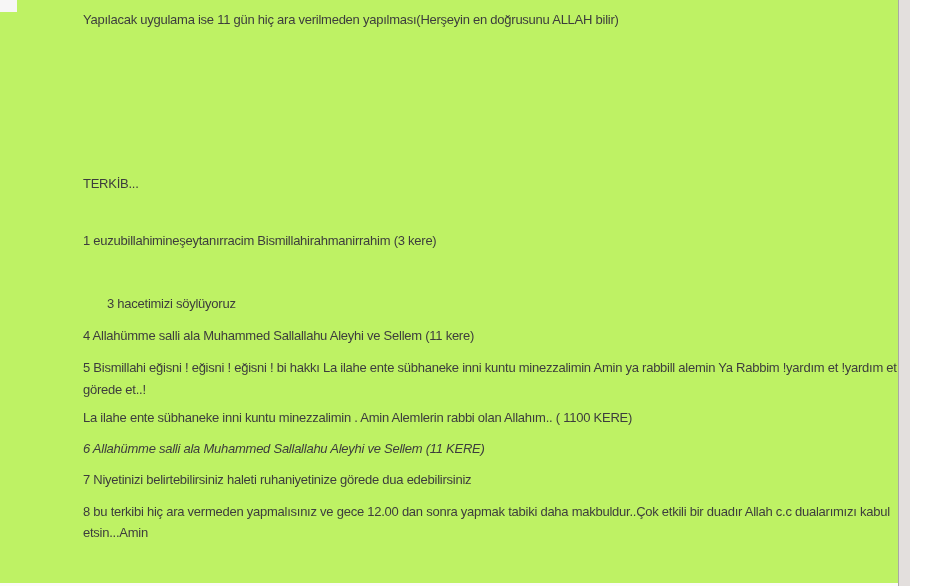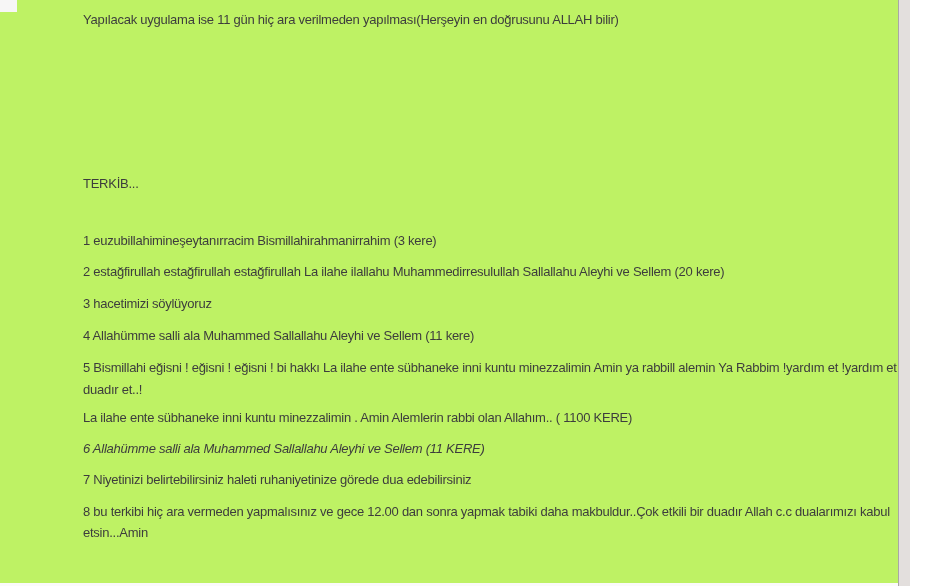--- a/index.html
+++ b/index.html
@@ -56,46 +56,45 @@
     bottom: 0;
     width: 916px;
     height: 3px;
     background: #fbfafa;
   }
   
   .l0  { top: 11px;  }
   .l1  { top: 169px; margin-top: 6px; }
   .l2  { top: 232px; text-align: right; }
   .l3  { top: 263px; }
-  .l4  { top: 295px; }
+  .l4  { top: 295px; margin-left: 24px; }
   .l5  { top: 327px; }
   .l6  { top: 359px; }
   .l7  { top: 381px; }
   .l8  { top: 409px; }
   .l9  { top: 440px; font-style: italic; }
   .l10 { top: 471px; }
   .l11 { top: 503px; }
   .l12 { top: 524px; }
 </style>
 </head>
 <body>
 
 <div class="page">
 
   <div class="corner-artifact"></div>
 
   <div class="content">
     <div class="line l0">Yapılacak uygulama ise 11 gün hiç ara verilmeden yapılması(Herşeyin en doğrusunu ALLAH bilir)</div>
     <div class="line l1">TERKİB...</div>
     <div class="line l2">1 euzubillahimineşeytanırracim Bismillahirahmanirrahim (3 kere)</div>
-    <div class="line l3">2 estağfirullah estağfirullah estağfirullah La ilahe ilallahu Muhammedirresulullah Sallallahu Aleyhi ve Sellem (20 kere)</div>
     <div class="line l4">3 hacetimizi söylüyoruz</div>
     <div class="line l5">4 Allahümme salli ala Muhammed Sallallahu Aleyhi ve Sellem (11 kere)</div>
     <div class="line l6">5 Bismillahi eğisni ! eğisni ! eğisni ! bi hakkı La ilahe ente sübhaneke inni kuntu minezzalimin Amin ya rabbill alemin Ya Rabbim !yardım et !yardım et</div>
-    <div class="line l7">duadır et..!</div>
+    <div class="line l7">görede et..!</div>
     <div class="line l8">La ilahe ente sübhaneke inni kuntu minezzalimin . Amin Alemlerin rabbi olan Allahım.. ( 1100 KERE)</div>
     <div class="line l9">6 Allahümme salli ala Muhammed Sallallahu Aleyhi ve Sellem (11 KERE)</div>
     <div class="line l10">7 Niyetinizi belirtebilirsiniz haleti ruhaniyetinize görede dua edebilirsiniz</div>
     <div class="line l11">8 bu terkibi hiç ara vermeden yapmalısınız ve gece 12.00 dan sonra yapmak tabiki daha makbuldur..Çok etkili bir duadır Allah c.c dualarımızı kabul</div>
     <div class="line l12">etsin...Amin</div>
   </div>
 
   <div class="scrollbar-track"></div>
 
   <div class="bottom-strip"></div>

